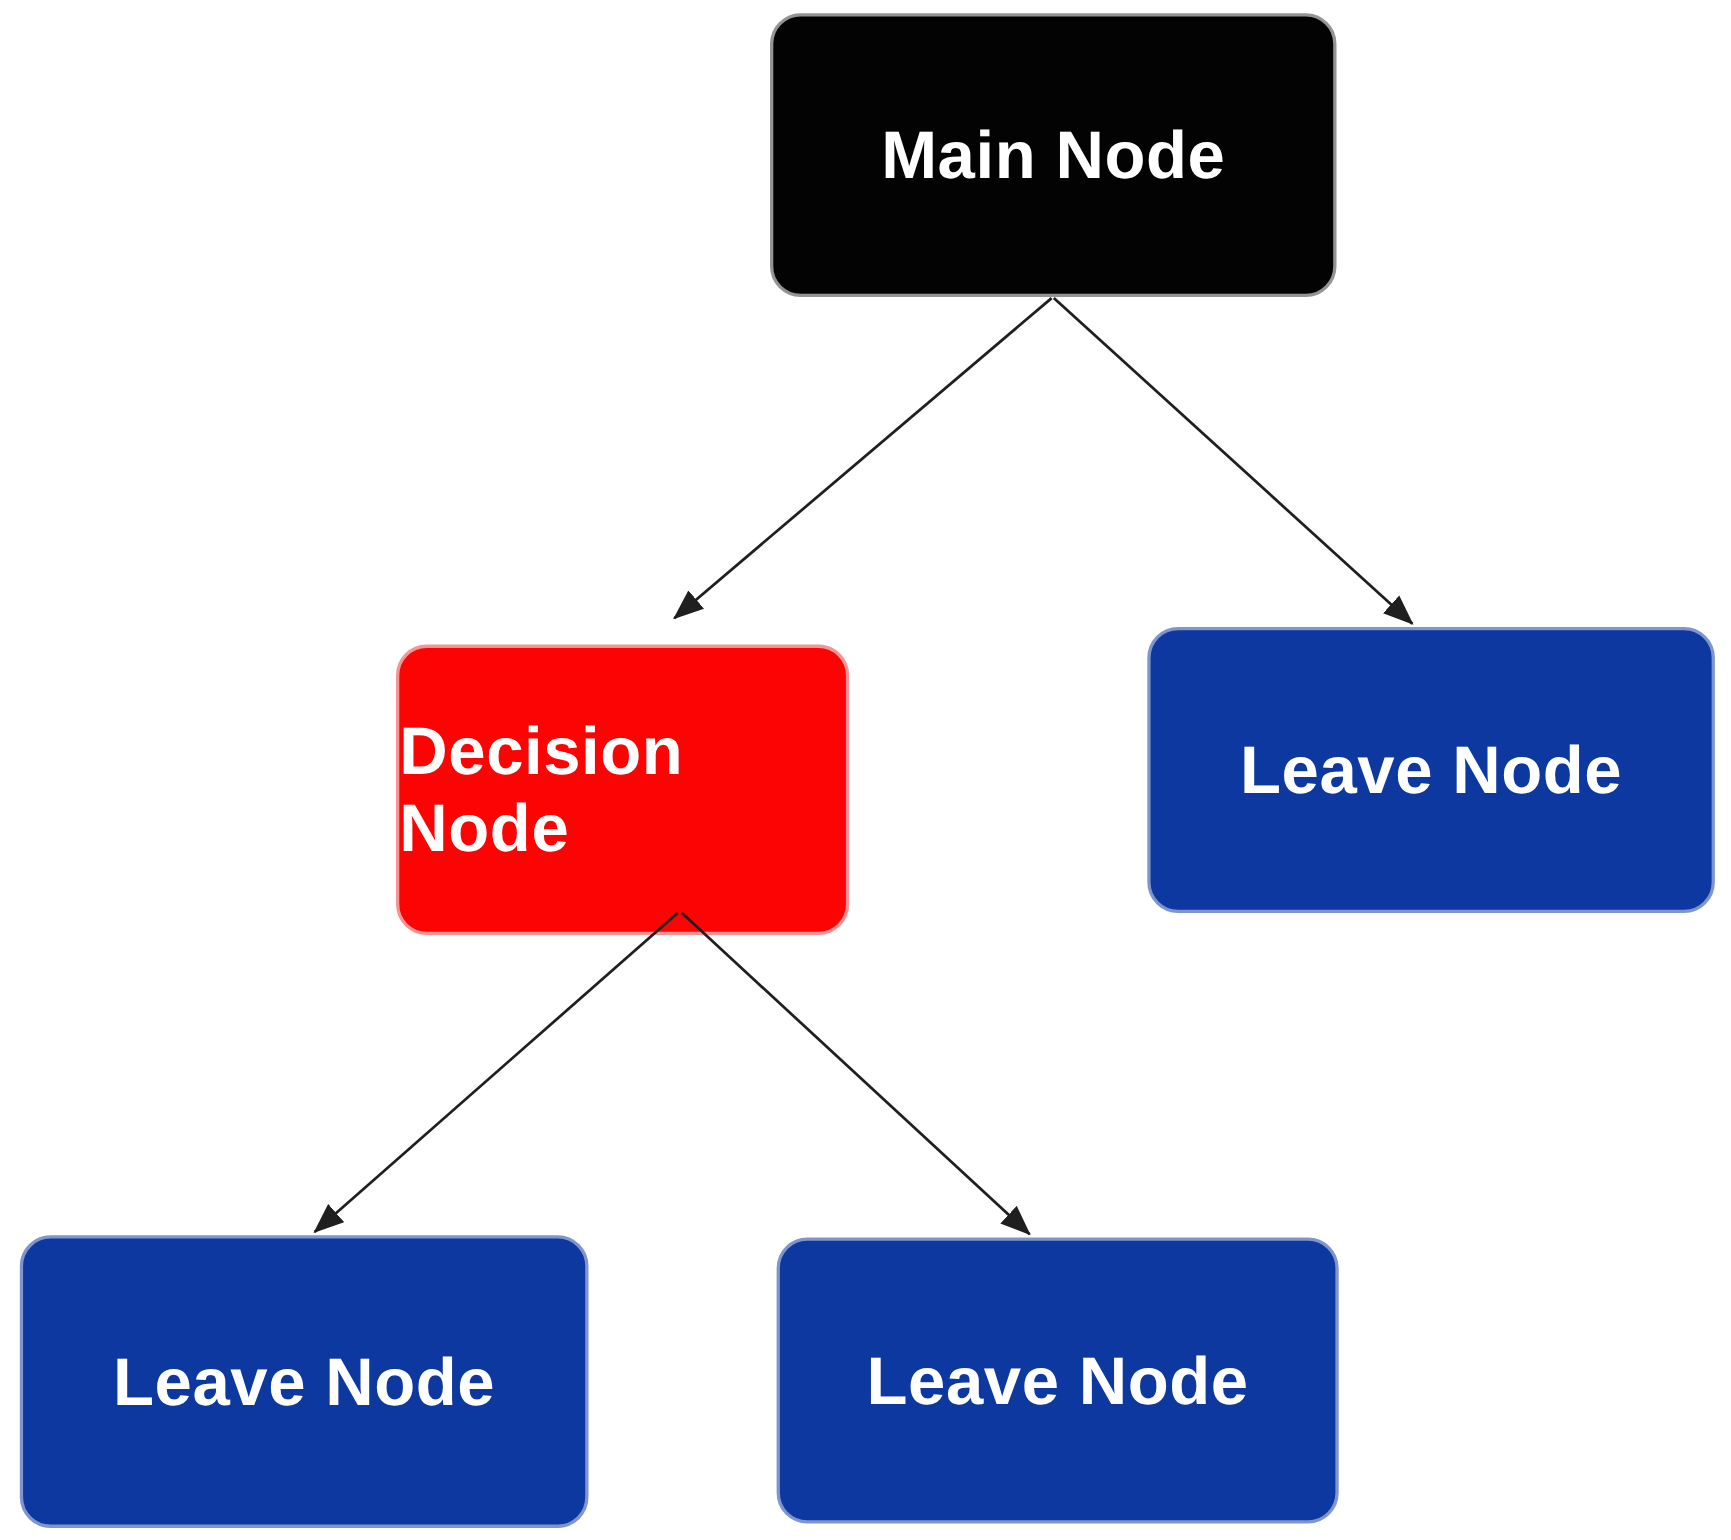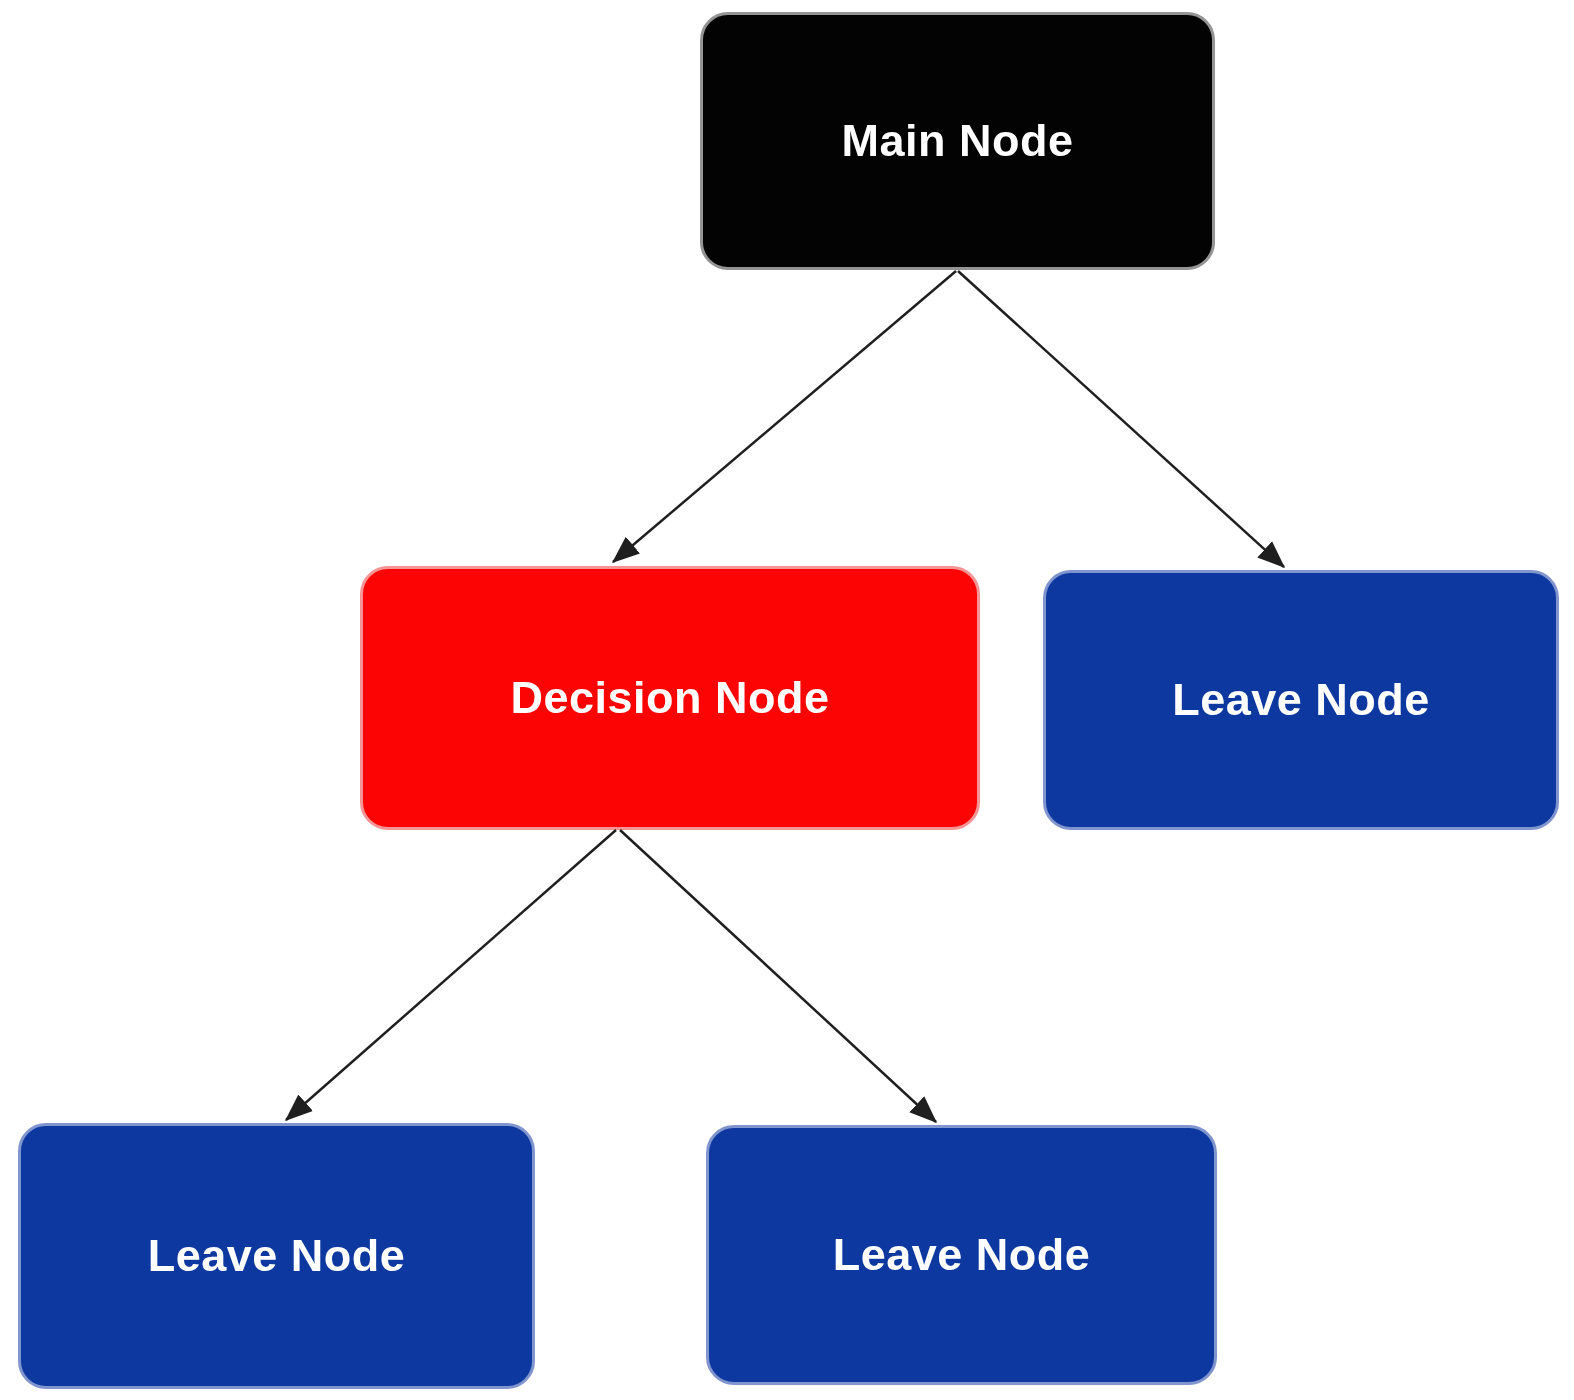--- a/index.html
+++ b/index.html
@@ -18,28 +18,28 @@
   .node {
     position: absolute;
     box-sizing: border-box;
     border-radius: 28px;
     border: 3px solid transparent;
     display: flex;
     align-items: center;
     justify-content: center;
     text-align: left;
     font-weight: 700;
-    font-size: 45px;
+    font-size: 61px;
     color: #ffffff;
     letter-spacing: 0.5px;
     user-select: none;
   }
   
   #node-main      { left: 700px;  top: 12px;   width: 515px; height: 258px; }
-  #node-decision  { left: 360px;  top: 566px;  width: 620px; height: 264px; }
+  #node-decision  { left: 360px;  top: 586px;  width: 412px; height: 264px; }
   #node-leaf-right{ left: 1043px; top: 570px;  width: 516px; height: 260px; }
   #node-leaf-left { left: 18px;   top: 1123px; width: 517px; height: 266px; }
   #node-leaf-mid  { left: 706px;  top: 1125px; width: 511px; height: 260px; }
 
   #edges-layer {
     position: absolute;
     left: 0;
     top: 0;
     width: 1574px;
     height: 1400px;

